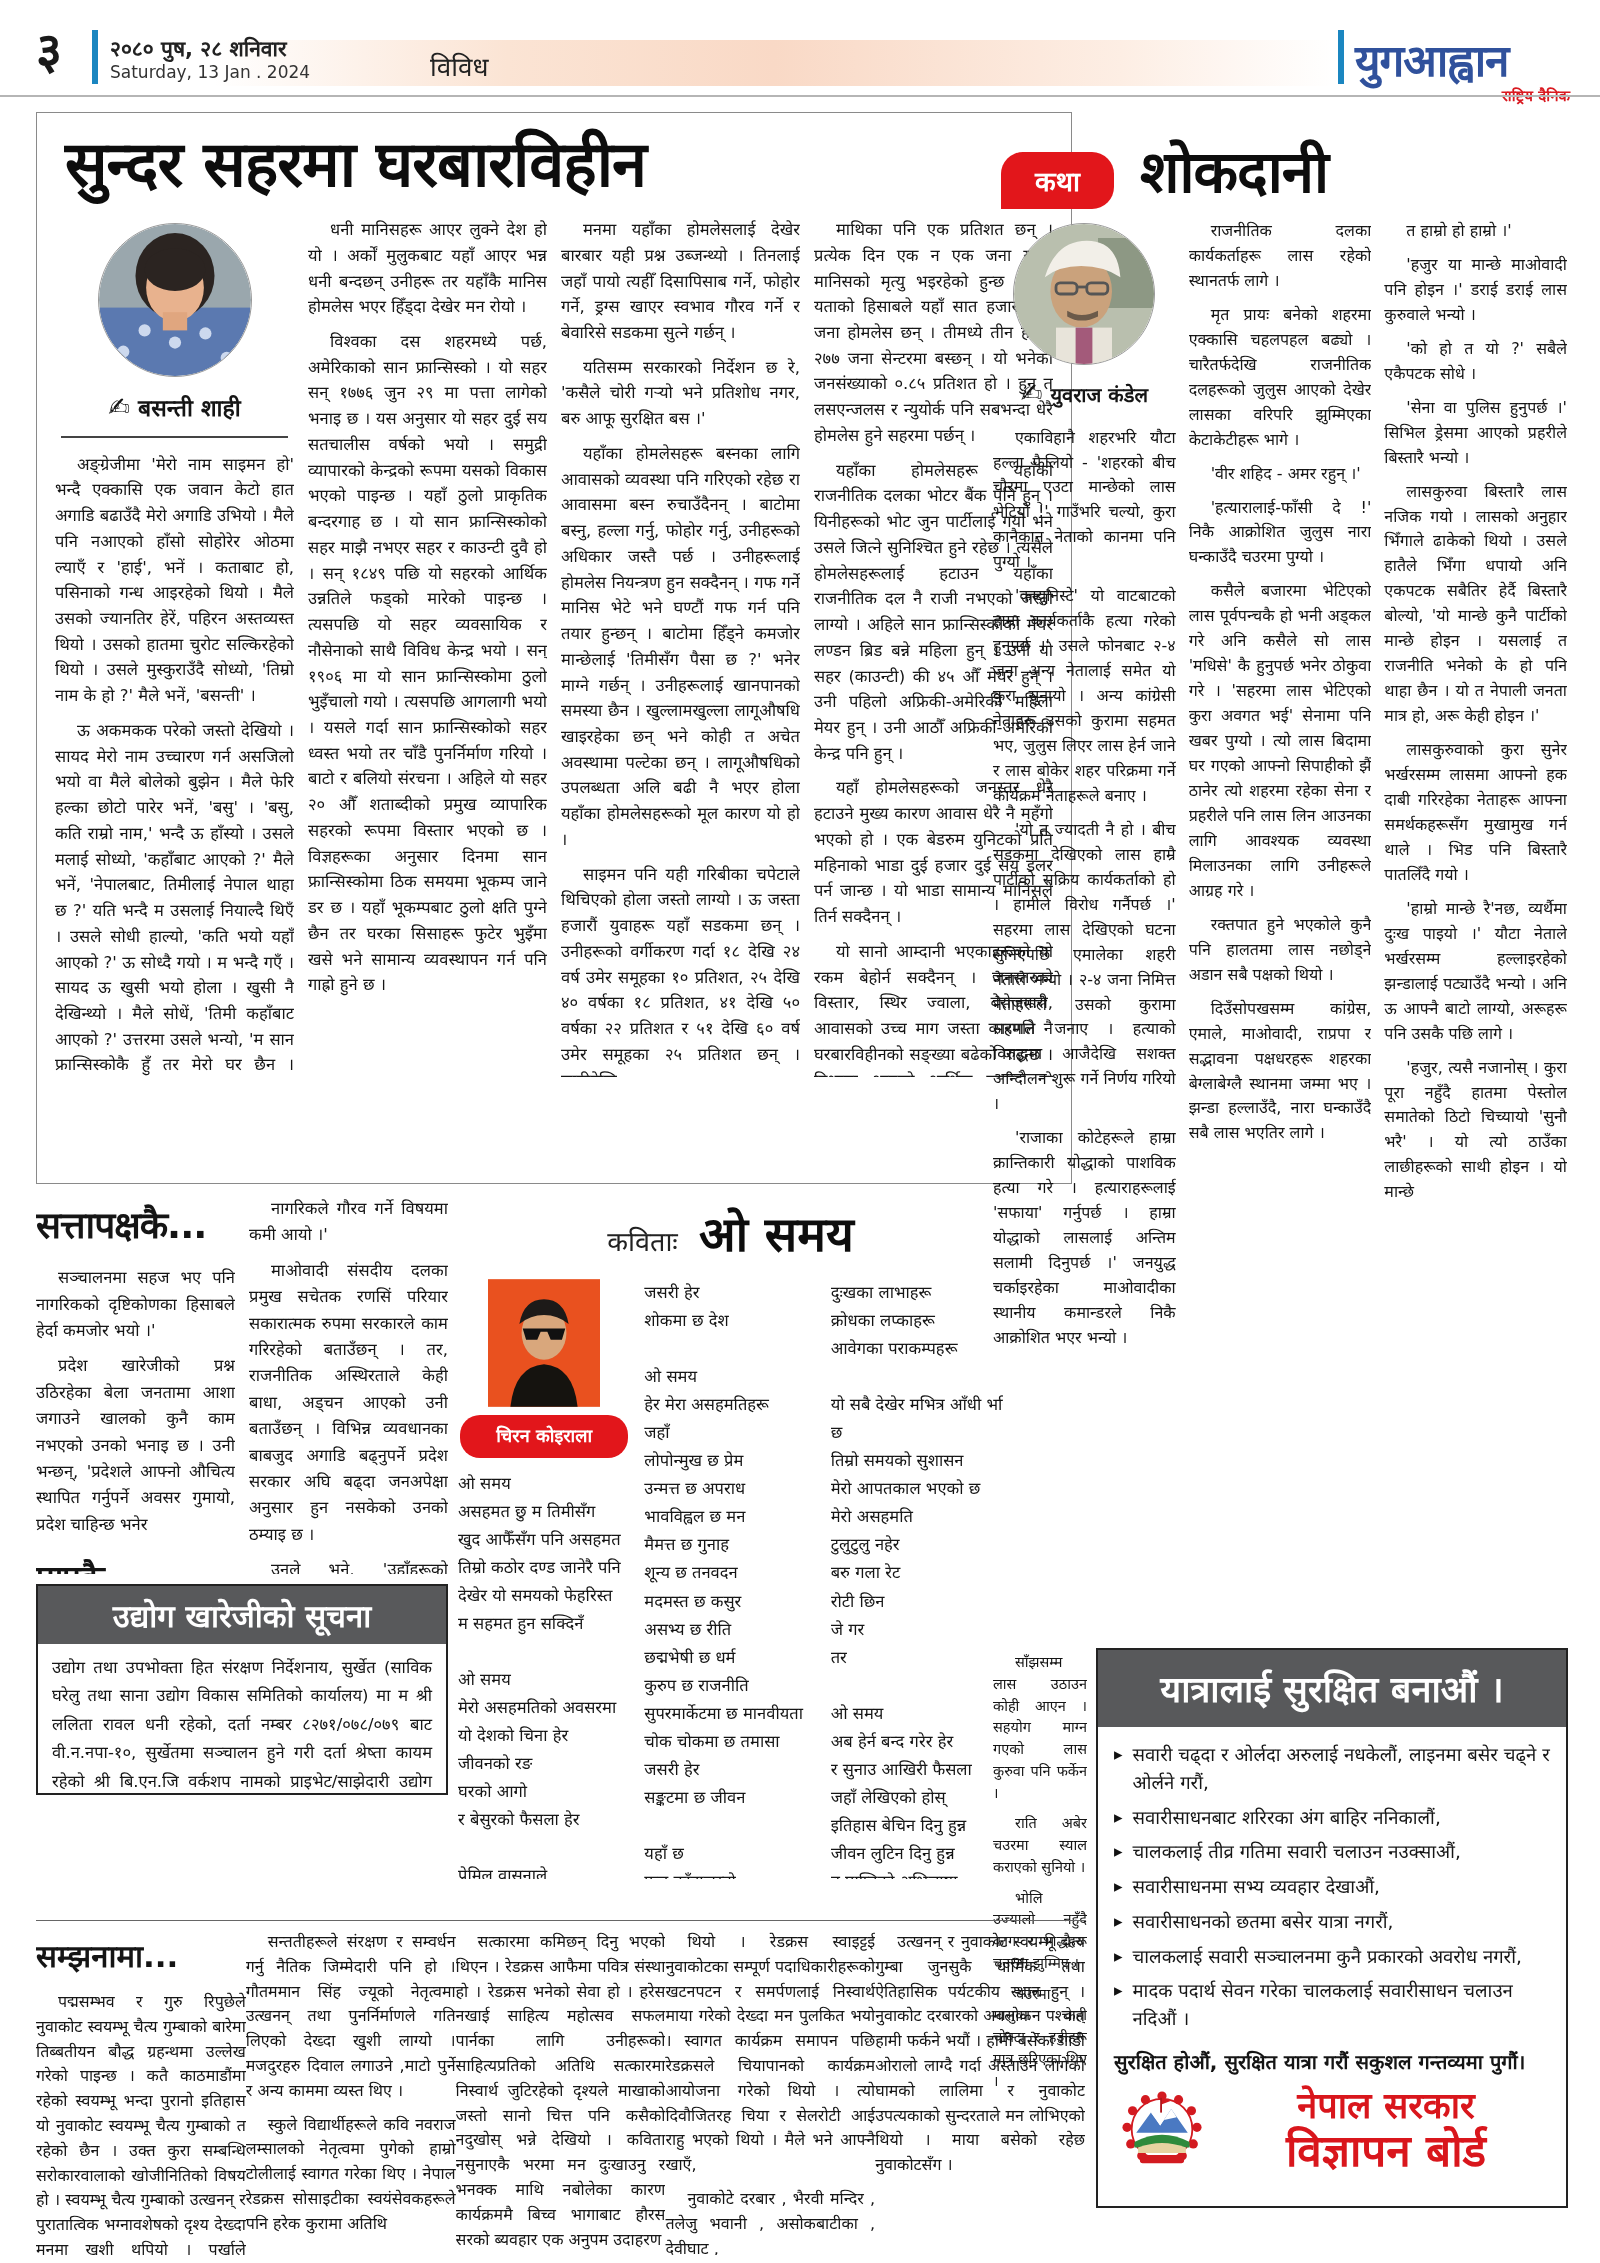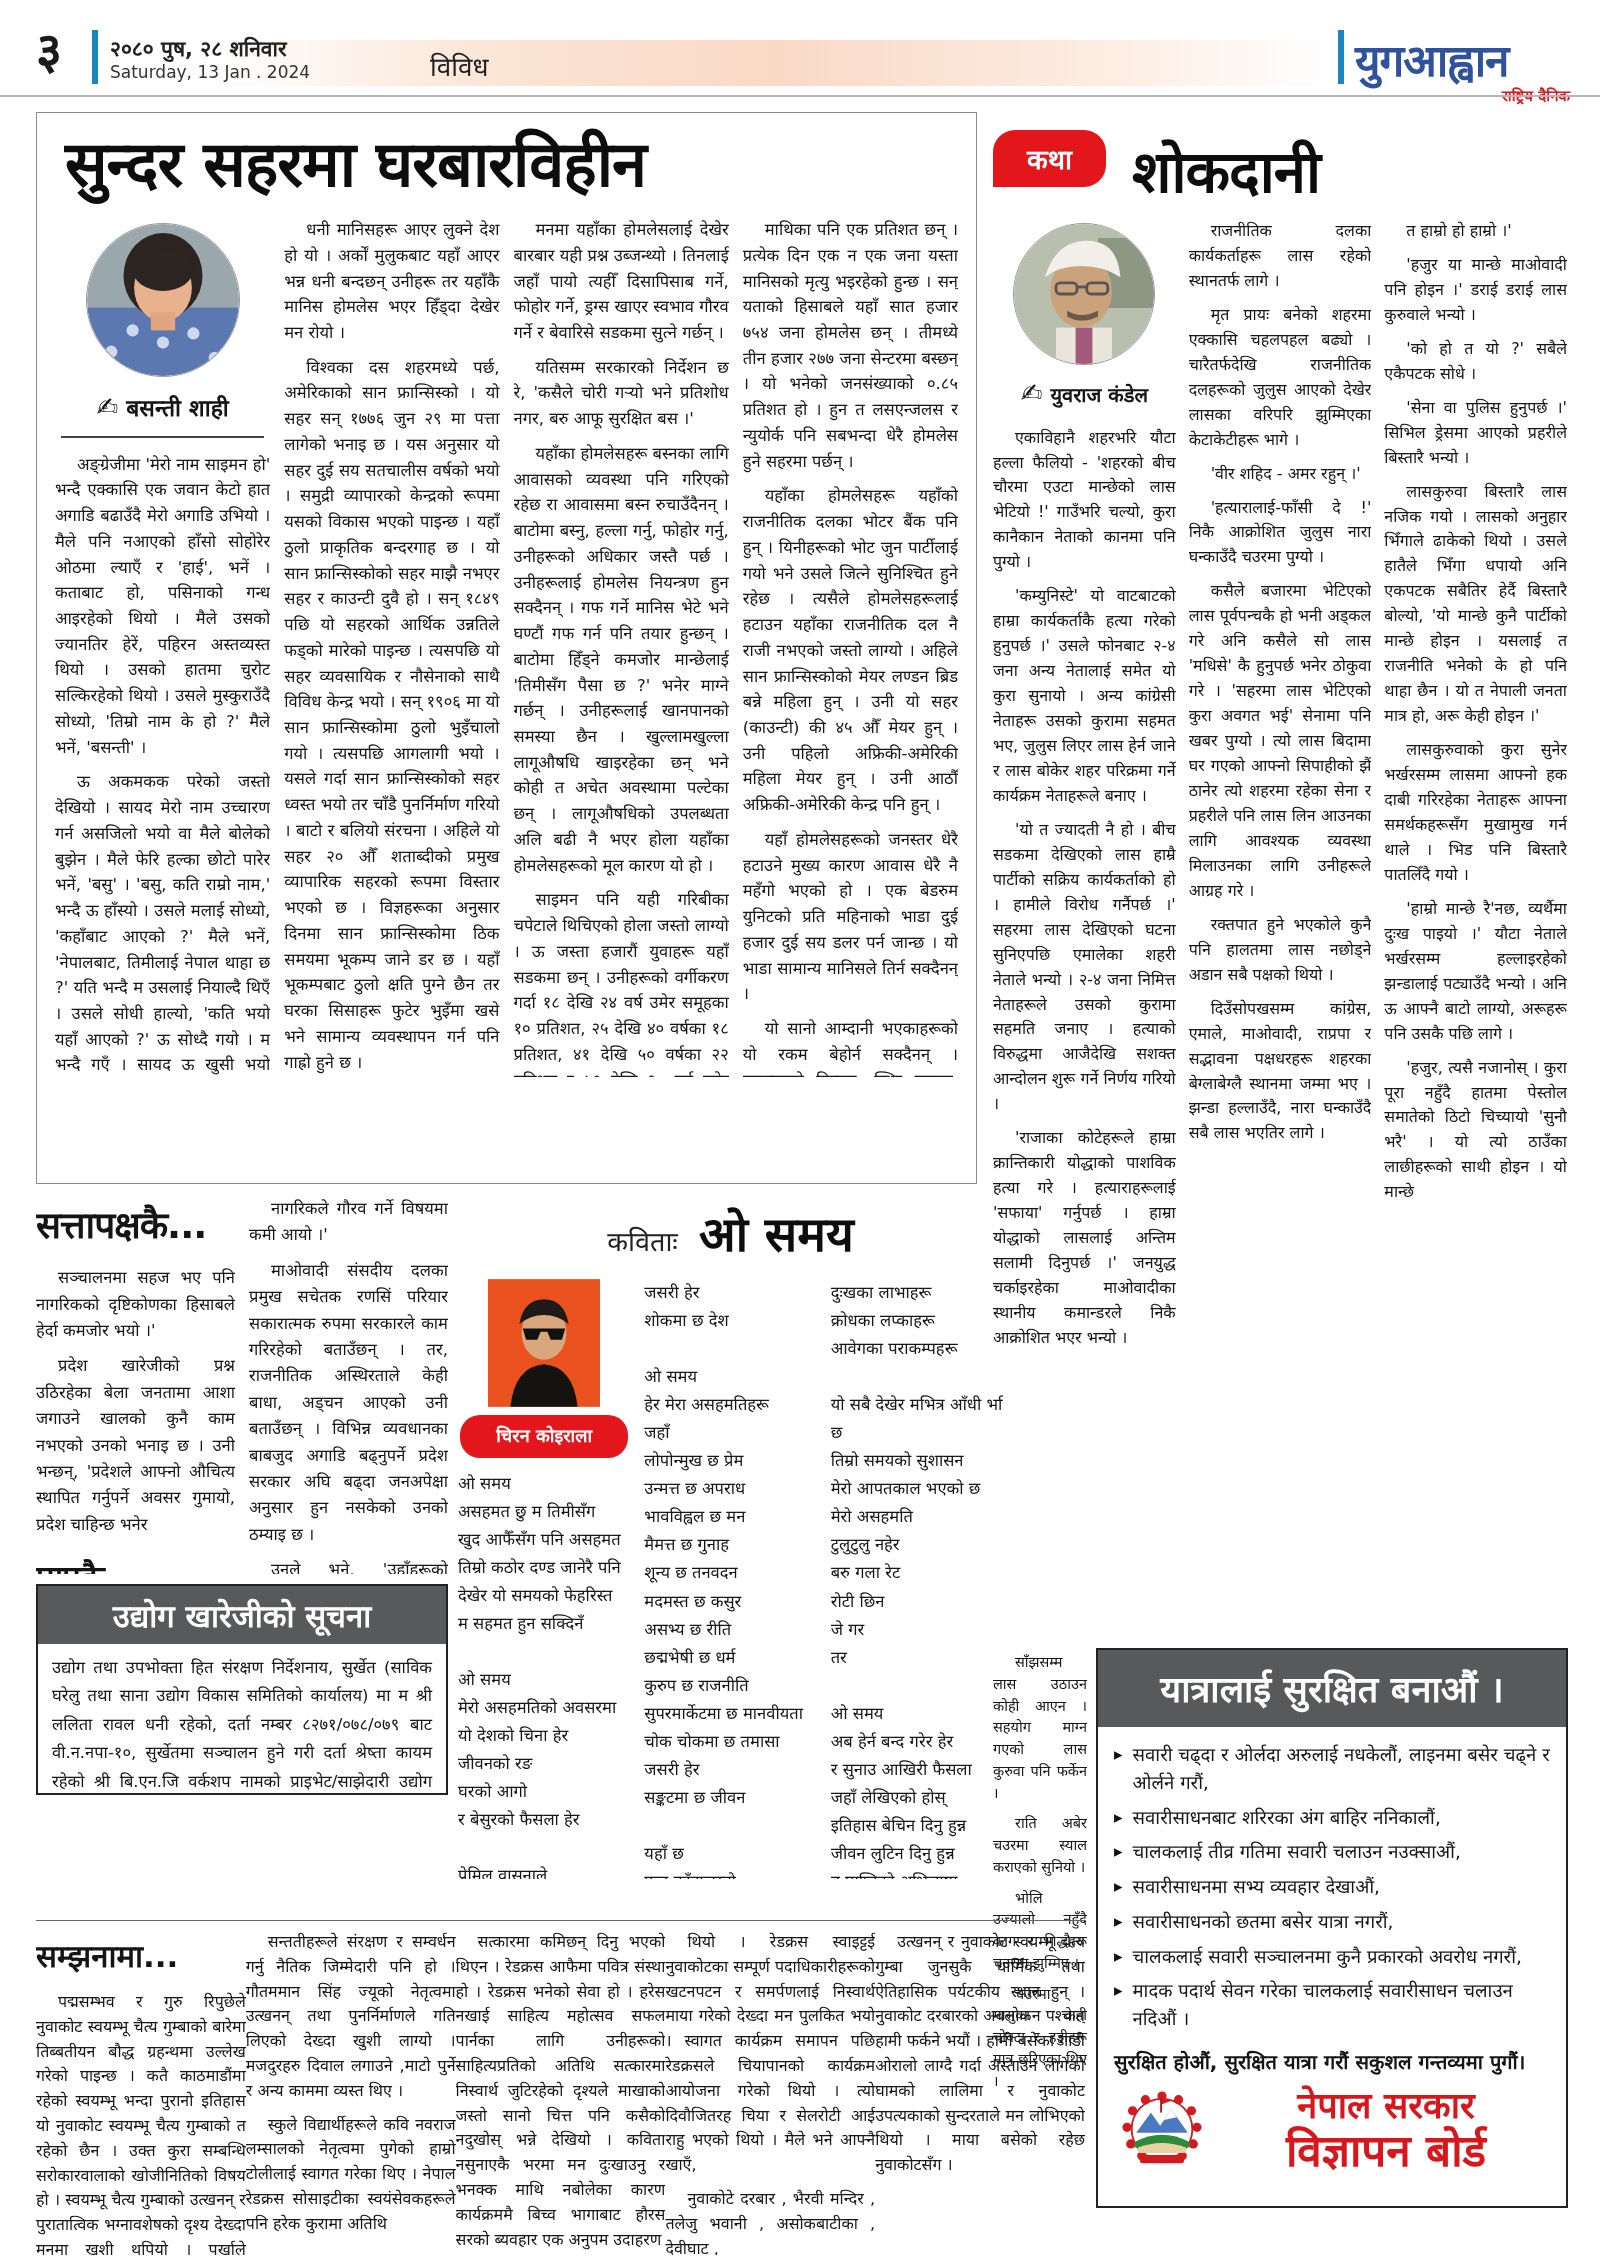--- a/index.html
+++ b/index.html
@@ -17,34 +17,34 @@
   .hdr-date-en{position:absolute;left:110px;top:62px;font-size:17px;color:#333;}
   .hdr-section{position:absolute;left:430px;top:48px;width:260px;text-align:left;font-size:26px;color:#222;}
   .masthead{position:absolute;left:1355px;top:24px;width:215px;text-align:left;}
   .masthead .m1{font-size:44px;font-weight:bold;color:#30519c;line-height:1.0;letter-spacing:-1px;margin-top:15px;}
   .masthead .m2{font-size:15px;font-weight:bold;color:#d91920;text-align:right;margin-top:2px;}
   .hdr-rule{position:absolute;left:0;top:95px;width:1600px;border-top:2px solid #b5b5b5;}
   
   .np{text-align:justify;}
   .np p{margin:0 0 9px 0;text-indent:22px;}
   
-  .main-box{position:absolute;left:36px;top:112px;width:941px;height:1072px;
+  .main-box{position:absolute;left:36px;top:112px;width:1036px;height:1072px;
             border:1.5px solid #8a8a8a;box-sizing:border-box;padding:14px 18px 10px 18px;overflow:hidden;}
   .main-headline{font-size:63px;font-weight:bold;color:#0d0d0d;line-height:1.08;margin:4px 0 18px 10px;letter-spacing:-1px;}
   .main-cols{display:flex;gap:14px;height:860px;overflow:hidden;}
   .main-col{flex:1;font-size:16.5px;line-height:1.56;overflow:hidden;}
   .authorblock{width:100%;margin-bottom:14px;}
   .author-photo{width:152px;height:152px;border-radius:50%;margin:6px auto 10px auto;display:block;border:1px solid #999;}
   .poet-photo{width:112px;height:128px;display:block;margin:0 auto;}
   .byline{font-size:23px;font-weight:bold;text-align:center;border-bottom:2px solid #444;
           padding-bottom:8px;margin:0 6px;}
   .pen{font-size:26px;margin-right:8px;}
   
   .story{position:absolute;left:993px;top:112px;width:574px;height:1532px;overflow:hidden;}
-  .story-head{display:flex;align-items:flex-start;gap:26px;margin:18px 0 10px 0;}
+  .story-head{display:flex;align-items:flex-end;gap:26px;margin:18px 0 10px 8px;}
   .badge{background:#e2161b;color:#fff;font-size:27px;font-weight:bold;
          padding:10px 34px;border-radius:22px 22px 22px 0;}
   .story-headline{font-size:58px;font-weight:bold;color:#0d0d0d;letter-spacing:-1px;}
   .story-cols{display:flex;gap:13px;height:1400px;overflow:hidden;}
   .story-col{flex:1;font-size:16px;line-height:1.56;overflow:hidden;}
   .story-photo{width:140px;height:140px;border-radius:50%;margin:4px auto 8px auto;display:block;border:1px solid #999;}
   .byline2{font-size:20px;font-weight:bold;text-align:center;margin-bottom:12px;}
   .story-tail{position:absolute;left:993px;top:1652px;width:94px;height:592px;
               font-size:14.5px;line-height:1.5;overflow:hidden;}
   

